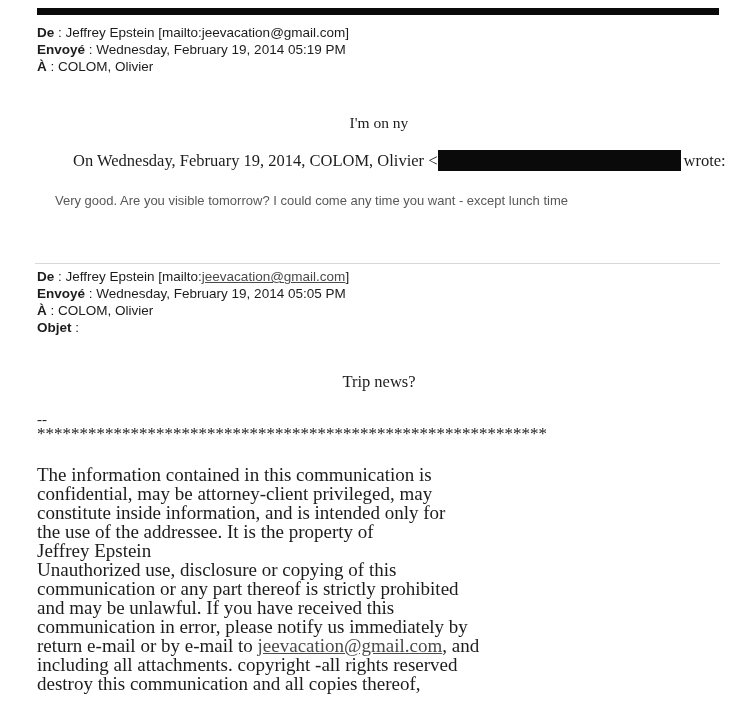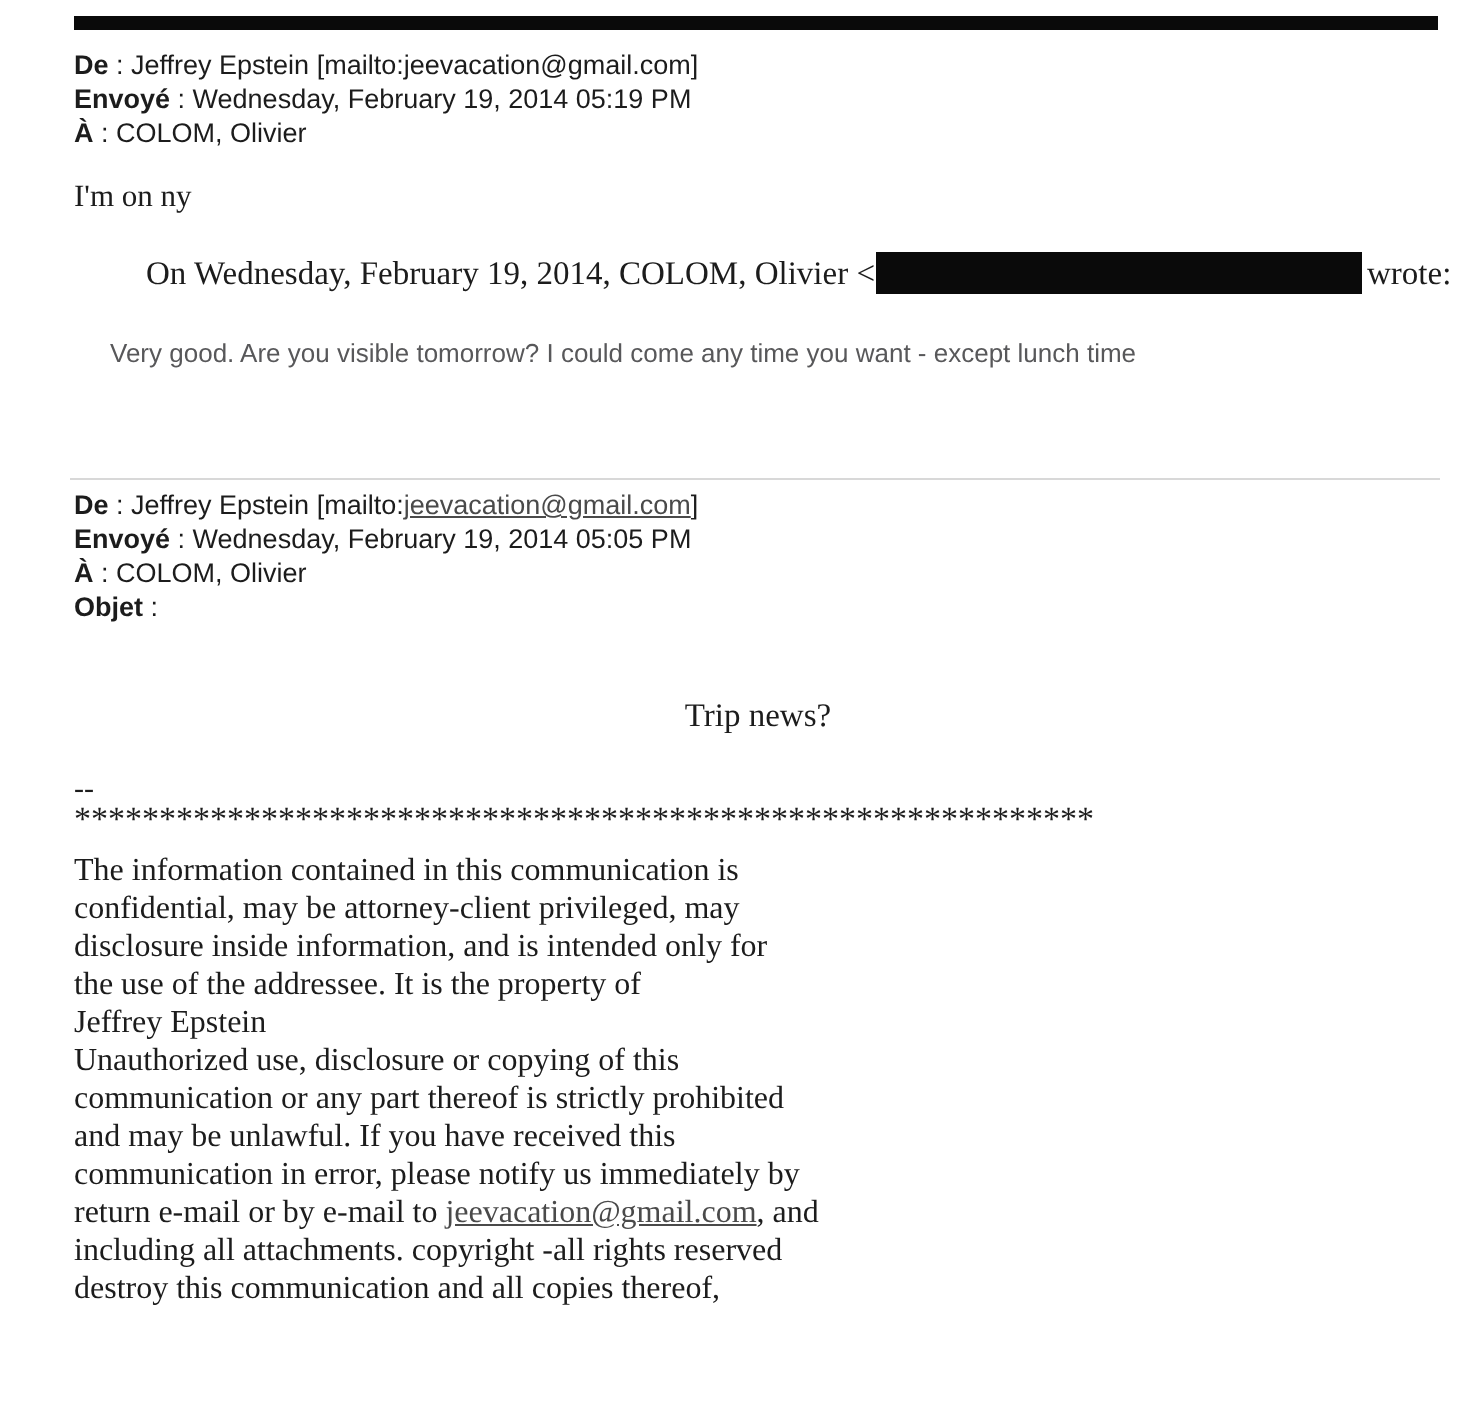--- a/index.html
+++ b/index.html
@@ -10,29 +10,29 @@
     font-family:"Liberation Sans",sans-serif;
     color:var(--text,#1c1c1c);
     background:var(--page-bg,#ffffff);
   }
   .topbar{margin-top:8px;width:682px;height:7px;background:var(--redaction,#0a0a0a);}
   .hdr{font-size:13.5px;line-height:17px;}
   .hdr b{font-weight:bold;}
   .hdr1{margin-top:9px;}
   .hdr2{margin-top:4px;}
   .serif{font-family:"Liberation Serif","DejaVu Serif",serif;}
-  .body1{margin-top:16px;font-size:15.5px;line-height:16px;}
+  .body1{margin-top:40px;font-size:15.5px;line-height:16px;text-align:center;}
   .attr{margin-top:19px;font-size:16.5px;line-height:22px;white-space:nowrap;margin-left:36px;}
   .redacted{display:inline-block;width:243px;height:21px;background:var(--redaction,#0a0a0a);vertical-align:-5px;margin-right:3px;}
   .quoted{margin-top:21px;margin-left:18px;font-size:13px;line-height:16px;color:var(--quote-text,#58585a);}
   .sep{margin-top:54px;margin-left:-2px;width:685px;height:0;border-top:1px solid var(--divider,#d8d8d8);}
   .body2{margin-top:37px;font-size:16.5px;line-height:17px;text-align:center;}
   .dashes{margin-top:22px;font-size:15px;line-height:14px;}
   .stars{font-size:17px;line-height:16px;white-space:nowrap;}
-  .disc{margin-top:8px;font-size:16px;line-height:19px;}
+  .disc{margin-top:23px;font-size:19px;line-height:19px;}
   a.lnk{color:var(--link,#4a4a4a);text-decoration:underline;cursor:pointer;}
 </style>
 </head>
 <body>
 
 <div class="page">
 
   <div class="topbar"></div>
 
   <div class="hdr hdr1">
@@ -57,21 +57,21 @@
   </div>
 
   <div class="body2 serif">Trip news?</div>
 
   <div class="dashes serif">--</div>
   <div class="stars serif">************************************************************</div>
 
   <div class="disc serif">
     <div>The information contained in this communication is</div>
     <div>confidential, may be attorney-client privileged, may</div>
-    <div>disclosure inside information, and is intended only for</div>
+    <div>constitute inside information, and is intended only for</div>
     <div>the use of the addressee. It is the property of</div>
     <div>Jeffrey Epstein</div>
     <div>Unauthorized use, disclosure or copying of this</div>
     <div>communication or any part thereof is strictly prohibited</div>
     <div>and may be unlawful. If you have received this</div>
     <div>communication in error, please notify us immediately by</div>
     <div><span>return e-mail or by e-mail to </span><a class="lnk">jeevacation@gmail.com</a><span>, and</span></div>
     <div>including all attachments. copyright -all rights reserved</div>
     <div>destroy this communication and all copies thereof,</div>
   </div>

